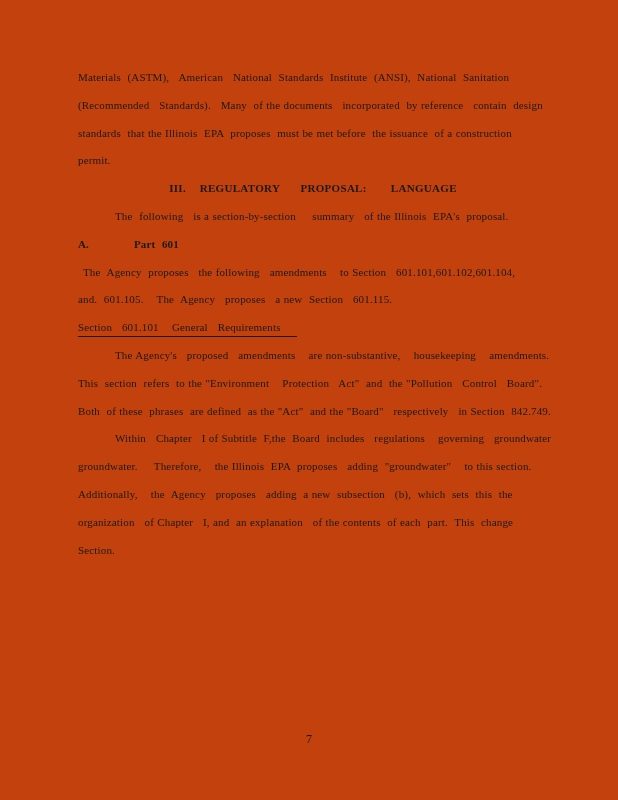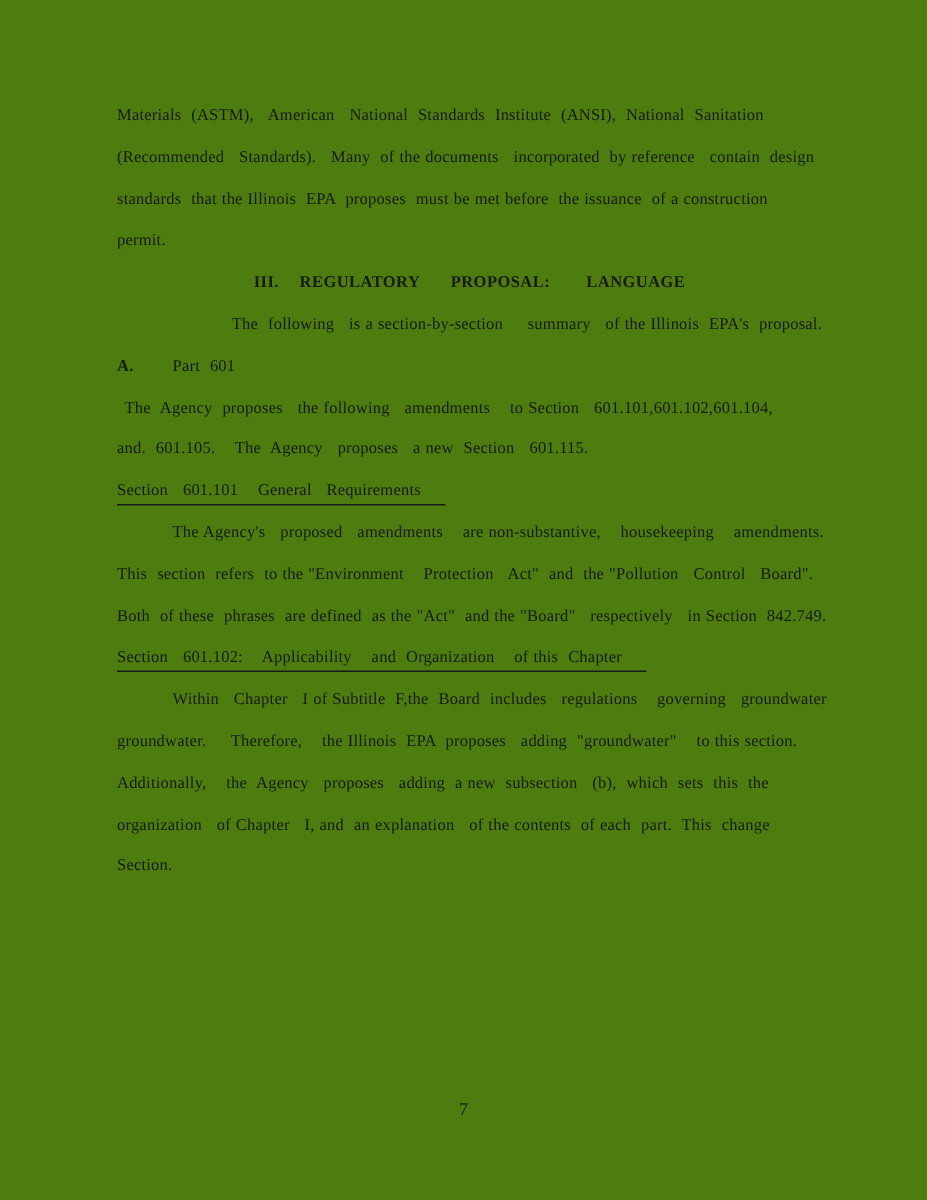--- a/index.html
+++ b/index.html
@@ -4,41 +4,41 @@
 <style>
   html, body { margin: 0; padding: 0; }
   body {
     width: 618px; height: 800px;
     background: #ffffff;
     font-family: "Liberation Serif", serif;
   }
   .sheet {
     position: relative;
     width: 618px; height: 800px;
-    background: #4d7c0f;
+    background: #c2410c;
     color: #1a1a1a;
     overflow: hidden;
   }
   .content {
     position: absolute;
     left: 78px; top: 64px;
     width: 470px;
   }
   .line {
     height: 27.8px;
     line-height: 27.8px;
     font-size: 11px;
     white-space: pre;
     word-spacing: 0.4px;
     letter-spacing: 0.15px;
   }
-  .indent   { text-indent: 37px; text-align: right; }
+  .indent   { text-indent: 37px; }
   .indent-xs{ text-indent: 5px; }
   .center   { text-align: center; }
-  .bold     { font-weight: normal; }
+  .bold     { font-weight: bold; margin-left: 19px; }
   .heading-main {
     font-weight: bold;
     letter-spacing: 0.3px;
     margin-top: 33px;
   }
   .marker {
     display: inline-block;
     width: 37px;
     font-weight: bold;
   }
@@ -77,21 +77,20 @@
 
     <div class="line indent-xs">The  Agency  proposes   the following   amendments    to Section   601.101,601.102,601.104,</div>
     <div class="line">and.  601.105.    The  Agency   proposes   a new  Section   601.115.</div>
 
     <div class="line"><span class="underlined">Section   601.101    General   Requirements</span></div>
 
     <div class="line indent">The Agency's   proposed   amendments    are non-substantive,    housekeeping    amendments.</div>
     <div class="line">This  section  refers  to the "Environment    Protection   Act"  and  the "Pollution   Control   Board".</div>
     <div class="line">Both  of these  phrases  are defined  as the "Act"  and the "Board"   respectively   in Section  842.749.</div>
 
-    <div class="line"><span class="underlined">Section   601.102:    Applicability    and  Organization    of this  Chapter</span></div>
 
     <div class="line indent">Within   Chapter   I of Subtitle  F,the  Board  includes   regulations    governing   groundwater</div>
     <div class="line">groundwater.     Therefore,    the Illinois  EPA  proposes   adding  "groundwater"    to this section.</div>
     <div class="line">Additionally,    the  Agency   proposes   adding  a new  subsection   (b),  which  sets  this  the</div>
     <div class="line">organization   of Chapter   I, and  an explanation   of the contents  of each  part.  This  change</div>
     <div class="line">Section.</div>
 
   </div>
 
   <div class="page-number">7</div>

